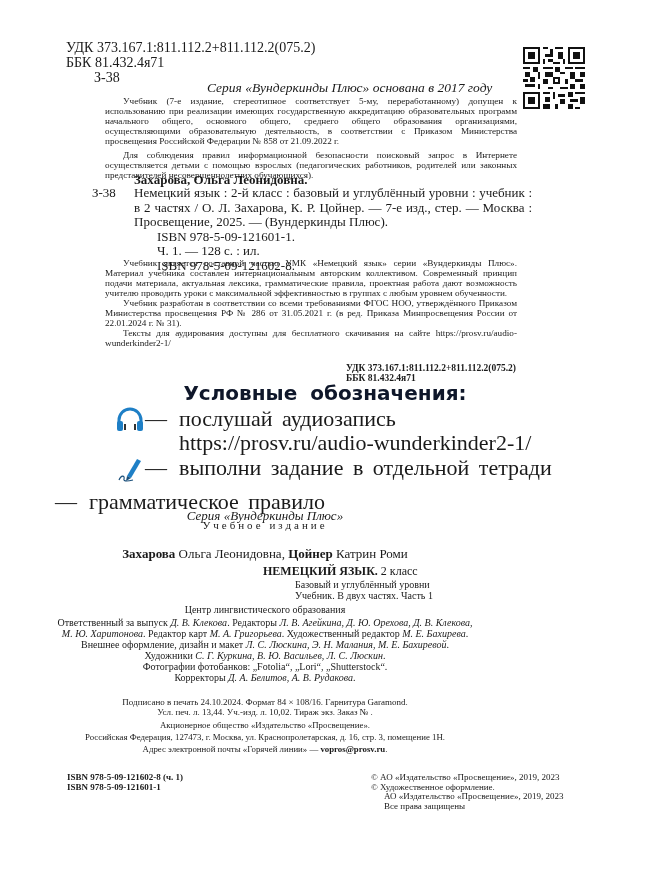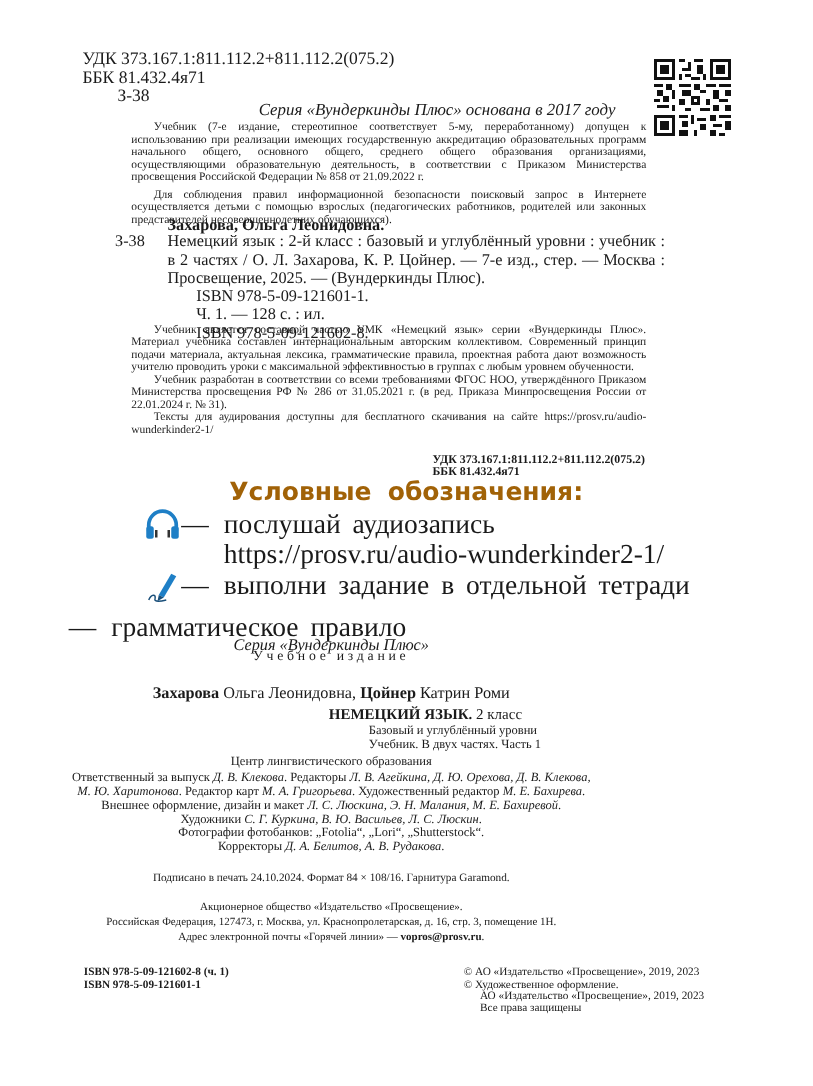--- a/index.html
+++ b/index.html
@@ -17,21 +17,21 @@
   .author { left: 134px; top: 172px; font-size: 13px; font-weight: bold; }
   .biblio { left: 92px; top: 186px; font-size: 13px; line-height: 14.5px; width: 440px; }
   .biblio .row { display: flex; }
   .biblio .code { width: 42px; flex: none; }
   .biblio .txt { text-align: justify; flex: 1; }
   .biblio .isbn { padding-left: 65px; }
   .p3 { top: 258px; }
   .udk2 { left: 346px; top: 363px; font-size: 9.5px; line-height: 10px; font-weight: bold; }
   .legend-title { left: 0; width: 650px; text-align: center; top: 381px;
                   font-family: "DejaVu Sans", "Liberation Sans", sans-serif;
-                  font-weight: bold; font-size: 20px; color: #a16207; word-spacing: 6px; }
+                  font-weight: bold; font-size: 20px; color: #0f172a; word-spacing: 6px; }
   .legend-row { left: 115px; font-size: 22px; line-height: 24px; display: flex; align-items: flex-start; white-space: nowrap; word-spacing: 4px; }
   .legend-row .dash { width: 34px; text-align: left; }
   .legend-row .icon { width: 30px; height: 26px; flex: none; }
   .lr1 { top: 407px; }
   .lr2 { top: 456px; }
   .lr3 { top: 490px; left: 55px; }
   .memo { width: 90px; height: 46px; flex: none; position: relative; }
   .center { left: 0; width: 530px; text-align: center; }
   .edition { top: 519px; font-size: 11px; letter-spacing: 3px; }
   .series2 { top: 508px; font-size: 13px; font-style: italic; }
@@ -197,20 +197,21 @@
   <div><span>Ответственный за выпуск </span><i>Д. В. Клекова</i><span>. Редакторы </span><i>Л. В. Агейкина, Д. Ю. Орехова, Д. В. Клекова,</i></div>
   <div><i>М. Ю. Харитонова</i><span>. Редактор карт </span><i>М. А. Григорьева</i><span>. Художественный редактор </span><i>М. Е. Бахирева</i><span>.</span></div>
   <div><span>Внешнее оформление, дизайн и макет </span><i>Л. С. Люскина,   Э. Н. Малания, М. Е. Бахиревой</i><span>.</span></div>
   <div><span>Художники </span><i>С. Г. Куркина, В. Ю. Васильев, Л. С. Люскин</i><span>.</span></div>
   <div><span>Фотографии фотобанков: „Fotolia“, „Lori“, „Shutterstock“.</span></div>
   <div><span>Корректоры </span><i>Д. А. Белитов, А. В. Рудакова</i><span>.</span></div>
 </div>
 
 <div class="abs center signed">
   <div>Подписано в печать 24.10.2024. Формат 84 × 108/16. Гарнитура Garamond.</div>
+  <div>Усл. печ. л. 13,44. Уч.-изд. л. 10,02. Тираж        экз. Заказ №              .</div>
 </div>
 
 <div class="abs center publisher">
   <div>Акционерное общество «Издательство «Просвещение».</div>
   <div>Российская Федерация, 127473, г. Москва, ул. Краснопролетарская, д. 16, стр. 3, помещение 1Н.</div>
   <div><span>Адрес электронной почты «Горячей линии» — </span><b>vopros@prosv.ru</b><span>.</span></div>
 </div>
 
 <div class="abs isbns">
   <div>ISBN 978-5-09-121602-8 (ч. 1)</div>

